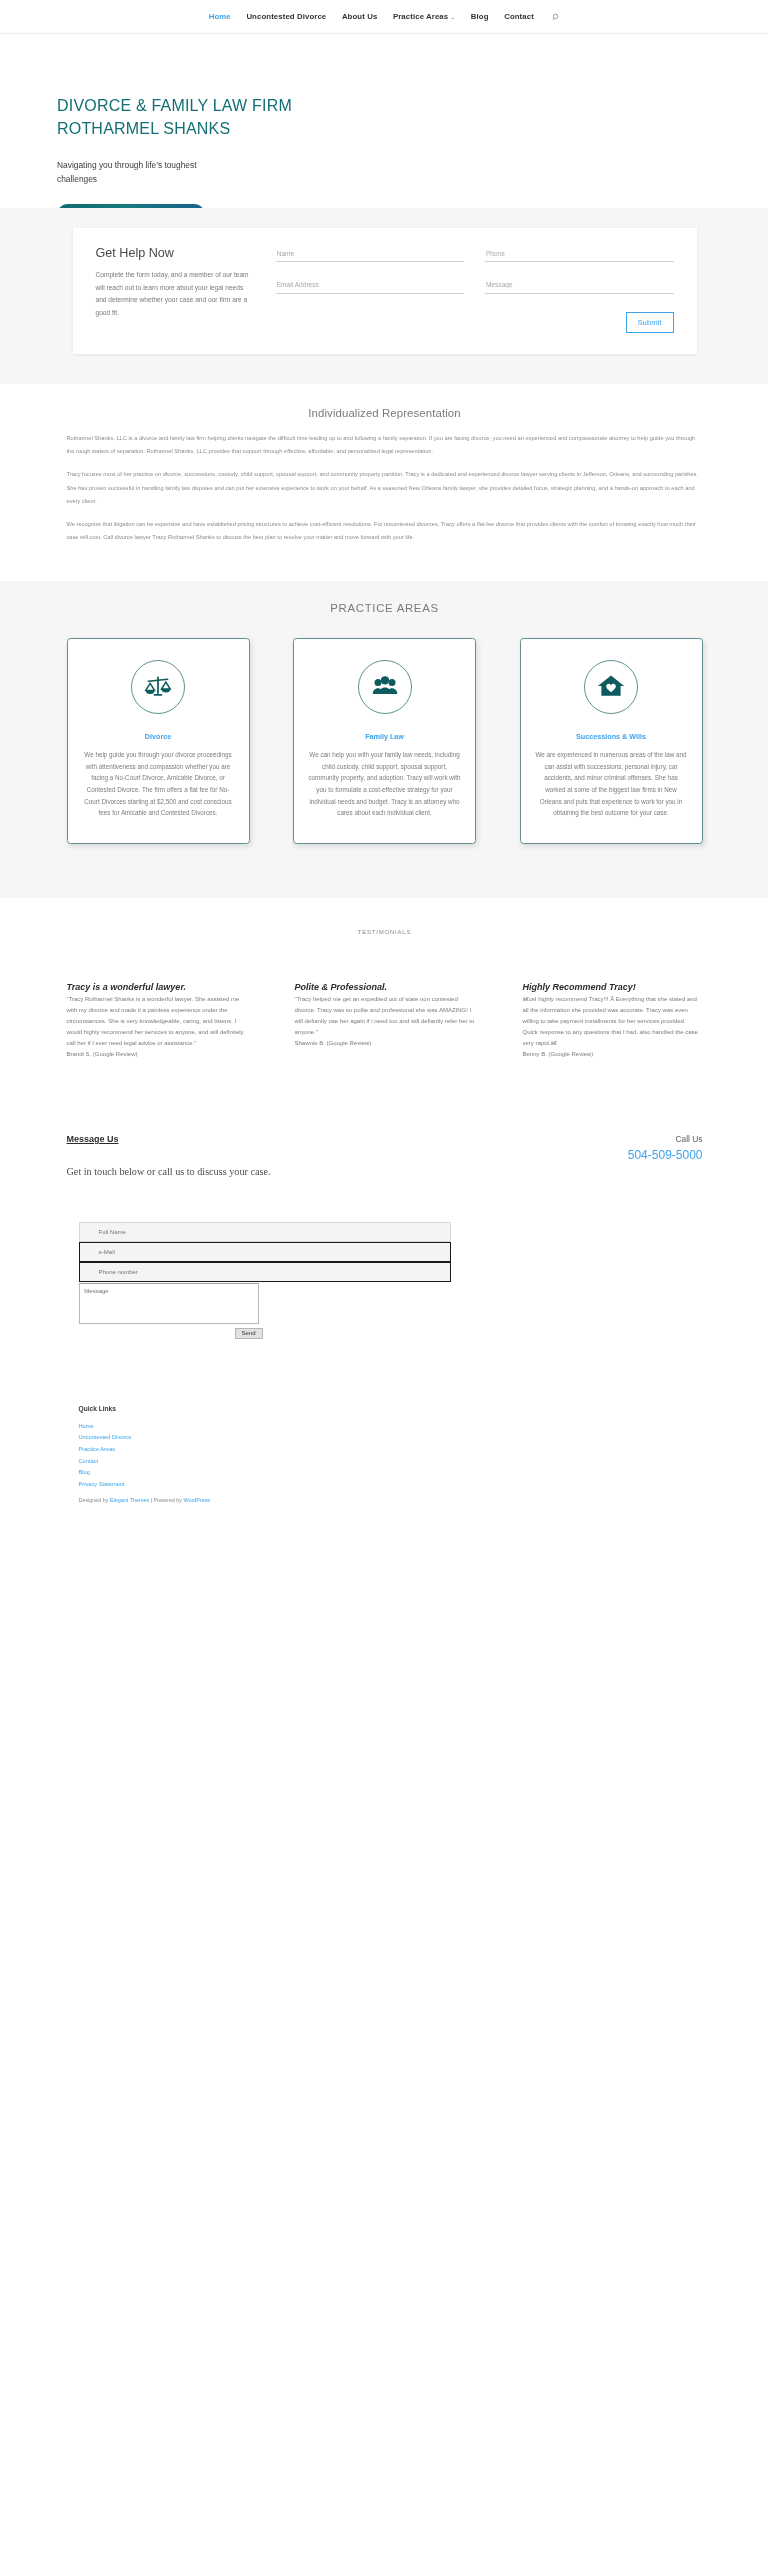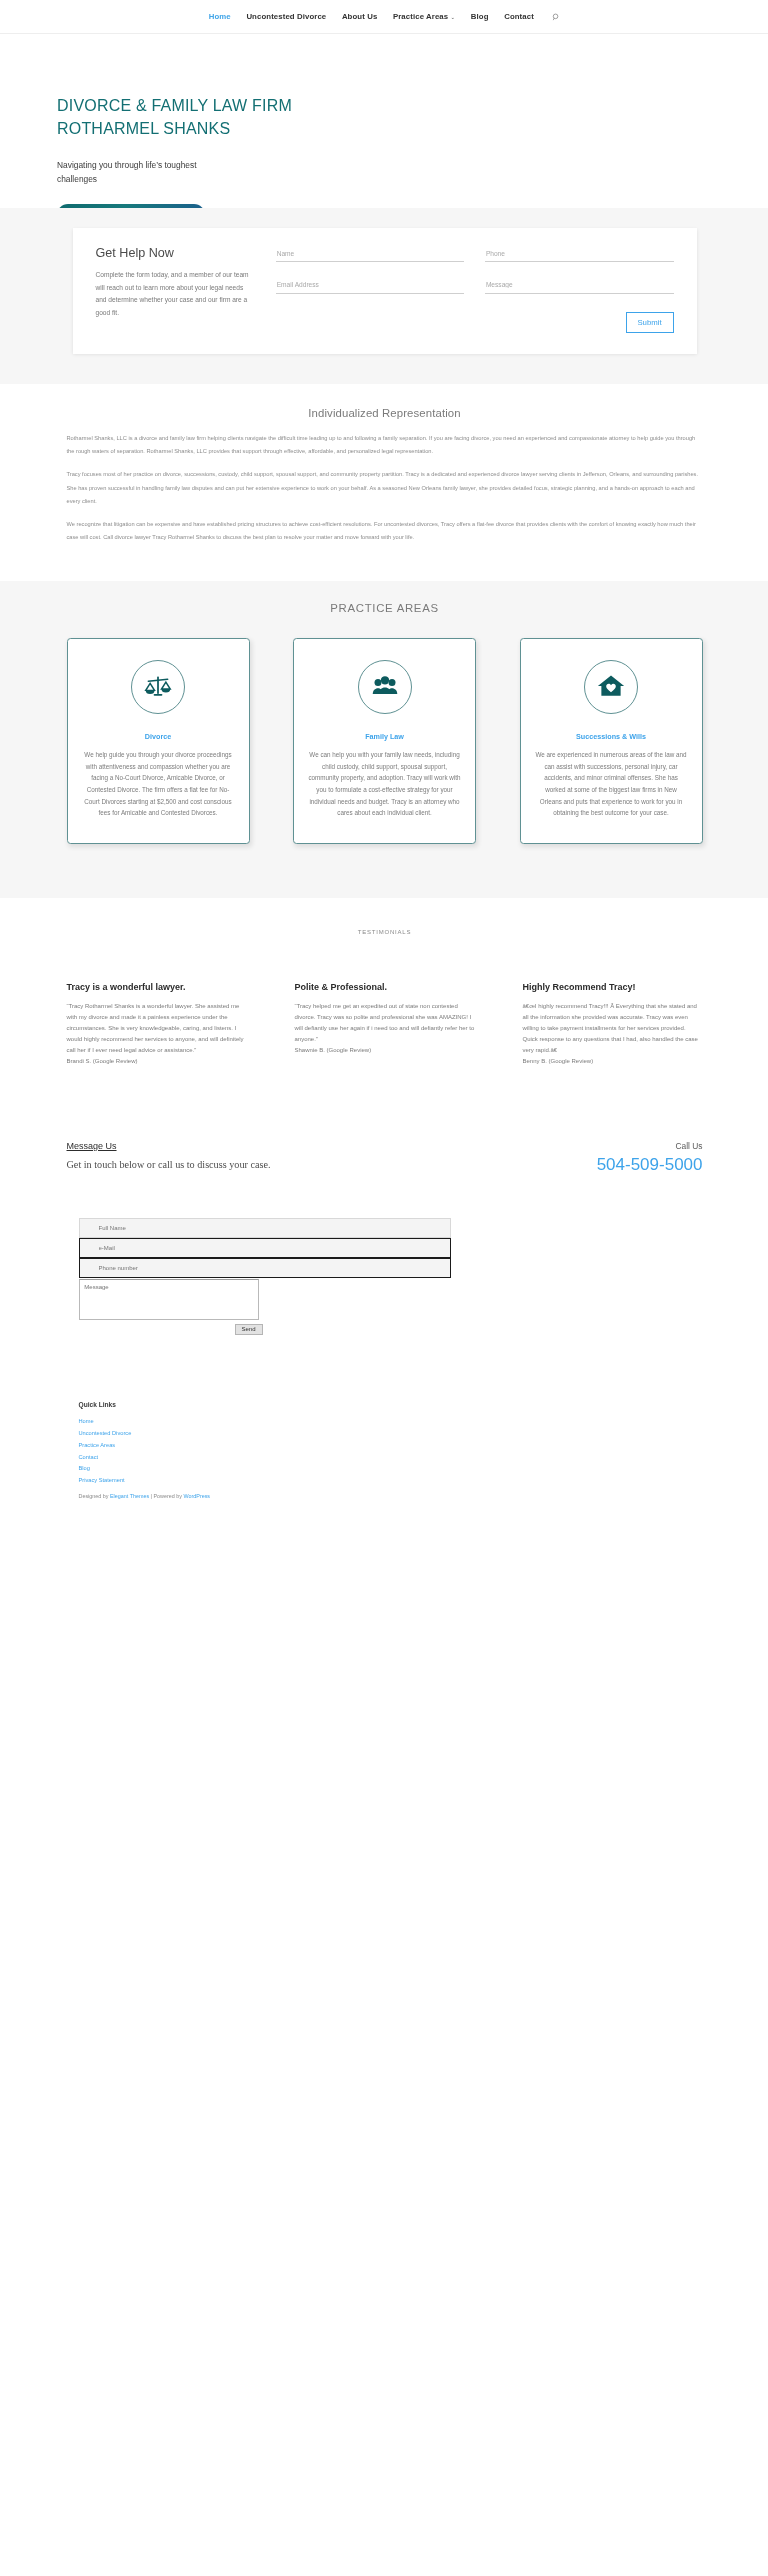--- a/index.html
+++ b/index.html
@@ -226,24 +226,25 @@
   .quotes {
     width: 636px;
     margin: 0 auto;
     display: flex;
     justify-content: space-between;
     align-items: flex-start;
   }
   .quote { width: 180px; }
   .quote h3 {
     font-size: 9px;
+    font-style: italic;
     font-weight: bold;
     color: #2b2b2b;
     line-height: 1.25;
-    margin: 0 0 7px;
+    margin: 0 0 0;
   }
   .quote p {
     font-size: 6px;
     line-height: 1.85;
     color: #7c7c7c;
     margin: 0;
   }
   .quote .attrib { display: block; }
 
   
@@ -251,41 +252,41 @@
   .contact-head {
     width: 636px;
     margin: 0 auto;
     display: flex;
     justify-content: space-between;
     align-items: flex-start;
   }
   .contact-left { max-width: 252px; }
   .msg-us {
     font-size: 9px;
-    font-weight: normal;
+    font-weight: bold;
     color: #2d2d2d;
     text-decoration: underline;
-    margin: 0 0 7px;
+    margin: 0 0 21px;
   }
   .contact-lead {
     font-size: 10.2px;
     color: #4d4d4d;
     line-height: 1.35;
     margin: 0;
     font-weight: normal;
     font-family: Liberation Serif, serif;
   }
   .contact-right { text-align: right; }
   .call-us {
     font-size: 8.4px;
     color: #5c5c5c;
     margin: 0 0 3.6px;
   }
   .phone {
-    font-size: 17px;
+    font-size: 12px;
     color: #3da3ea;
     text-decoration: none;
     cursor: pointer;
   }
 
   
   .bottom-form {
     width: 636px;
     margin: 43px auto 0;
     padding-left: 12px;

